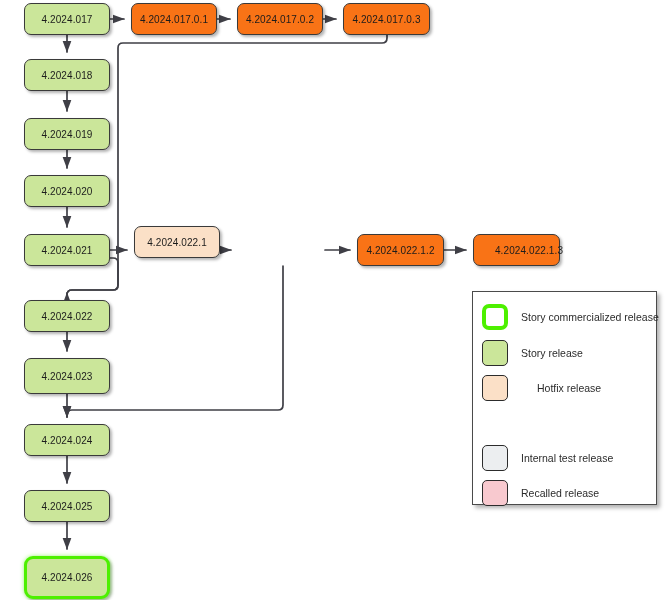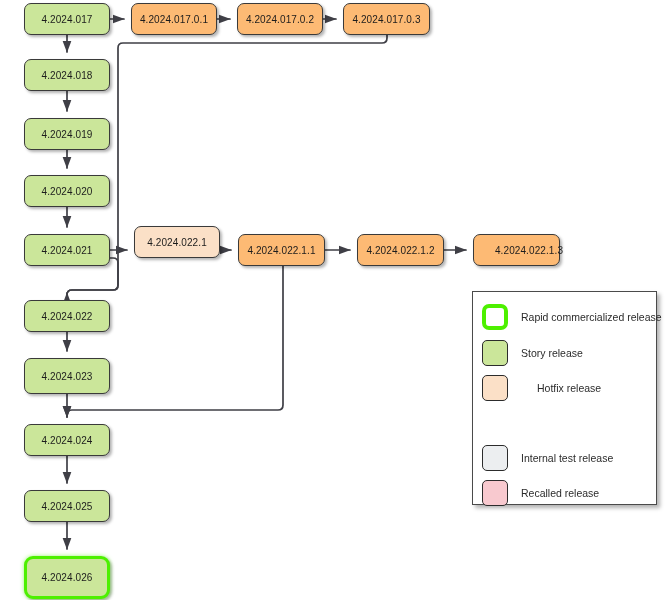--- a/index.html
+++ b/index.html
@@ -41,21 +41,21 @@
     align-items: center;
     justify-content: center;
     font-size: 10px;
     color: #1c1c1c;
     letter-spacing: 0.1px;
     box-shadow: 2px 2px 3px rgba(0,0,0,0.30);
     white-space: nowrap;
   }
   .node.story   { background: #cbe69a; }
   .node.hotfix  { background: #fbe0c7; }
-  .node.rapid   { background: #fdba74; }
+  .node.rapid   { background: #f97316; }
   .node.latest  {
     background: #cbe69a;
     border: 3.5px solid #4df000;
     border-radius: 9px;
     box-shadow: 0 0 4px rgba(77,240,0,0.55), 2px 2px 3px rgba(0,0,0,0.30);
   }
 
   
   #legend {
     position: absolute;
@@ -145,34 +145,33 @@
   <div class="node rapid" style="left:131px; top:3px;   width:86px; height:32px;">4.2024.017.0.1</div>
   <div class="node rapid" style="left:237px; top:3px;   width:86px; height:32px;">4.2024.017.0.2</div>
   <div class="node rapid" style="left:343px; top:3px;   width:87px; height:32px;">4.2024.017.0.3</div>
 
   <div class="node story" style="left:24px;  top:59px;  width:86px; height:32px;">4.2024.018</div>
   <div class="node story" style="left:24px;  top:118px; width:86px; height:32px;">4.2024.019</div>
   <div class="node story" style="left:24px;  top:175px; width:86px; height:32px;">4.2024.020</div>
   <div class="node story" style="left:24px;  top:234px; width:86px; height:32px;">4.2024.021</div>
 
   <div class="node hotfix" style="left:134px; top:226px; width:86px; height:32px;">4.2024.022.1</div>
-  <div class="node rapid" style="left:238px; top:234px; width:87px; height:32px;">4.2024.022.1.1</div>
   <div class="node rapid" style="left:357px; top:234px; width:87px; height:32px;">4.2024.022.1.2</div>
   <div class="node rapid" style="left:473px; top:234px; width:87px; height:32px;padding-left:25px;">4.2024.022.1.3</div>
 
   <div class="node story" style="left:24px;  top:300px; width:86px; height:32px;">4.2024.022</div>
   <div class="node story" style="left:24px;  top:358px; width:86px; height:36px;">4.2024.023</div>
   <div class="node story" style="left:24px;  top:424px; width:86px; height:32px;">4.2024.024</div>
   <div class="node story" style="left:24px;  top:490px; width:86px; height:32px;">4.2024.025</div>
   <div class="node latest" style="left:24px;  top:556px; width:86px; height:43px;">4.2024.026</div>
 
   <div id="legend">
     <div class="legend-row" style="top:10px;">
       <span class="swatch latest"></span>
-      <span class="legend-label">Rapid commercialized release</span>
+      <span class="legend-label">Story commercialized release</span>
     </div>
     <div class="legend-row" style="top:46px;">
       <span class="swatch story"></span>
       <span class="legend-label">Story release</span>
     </div>
     <div class="legend-row" style="top:81px;gap:16px;">
       <span class="swatch hotfix"></span>
       <span class="legend-label">Hotfix release</span>
     </div>
     <div class="legend-row" style="top:151px;">

